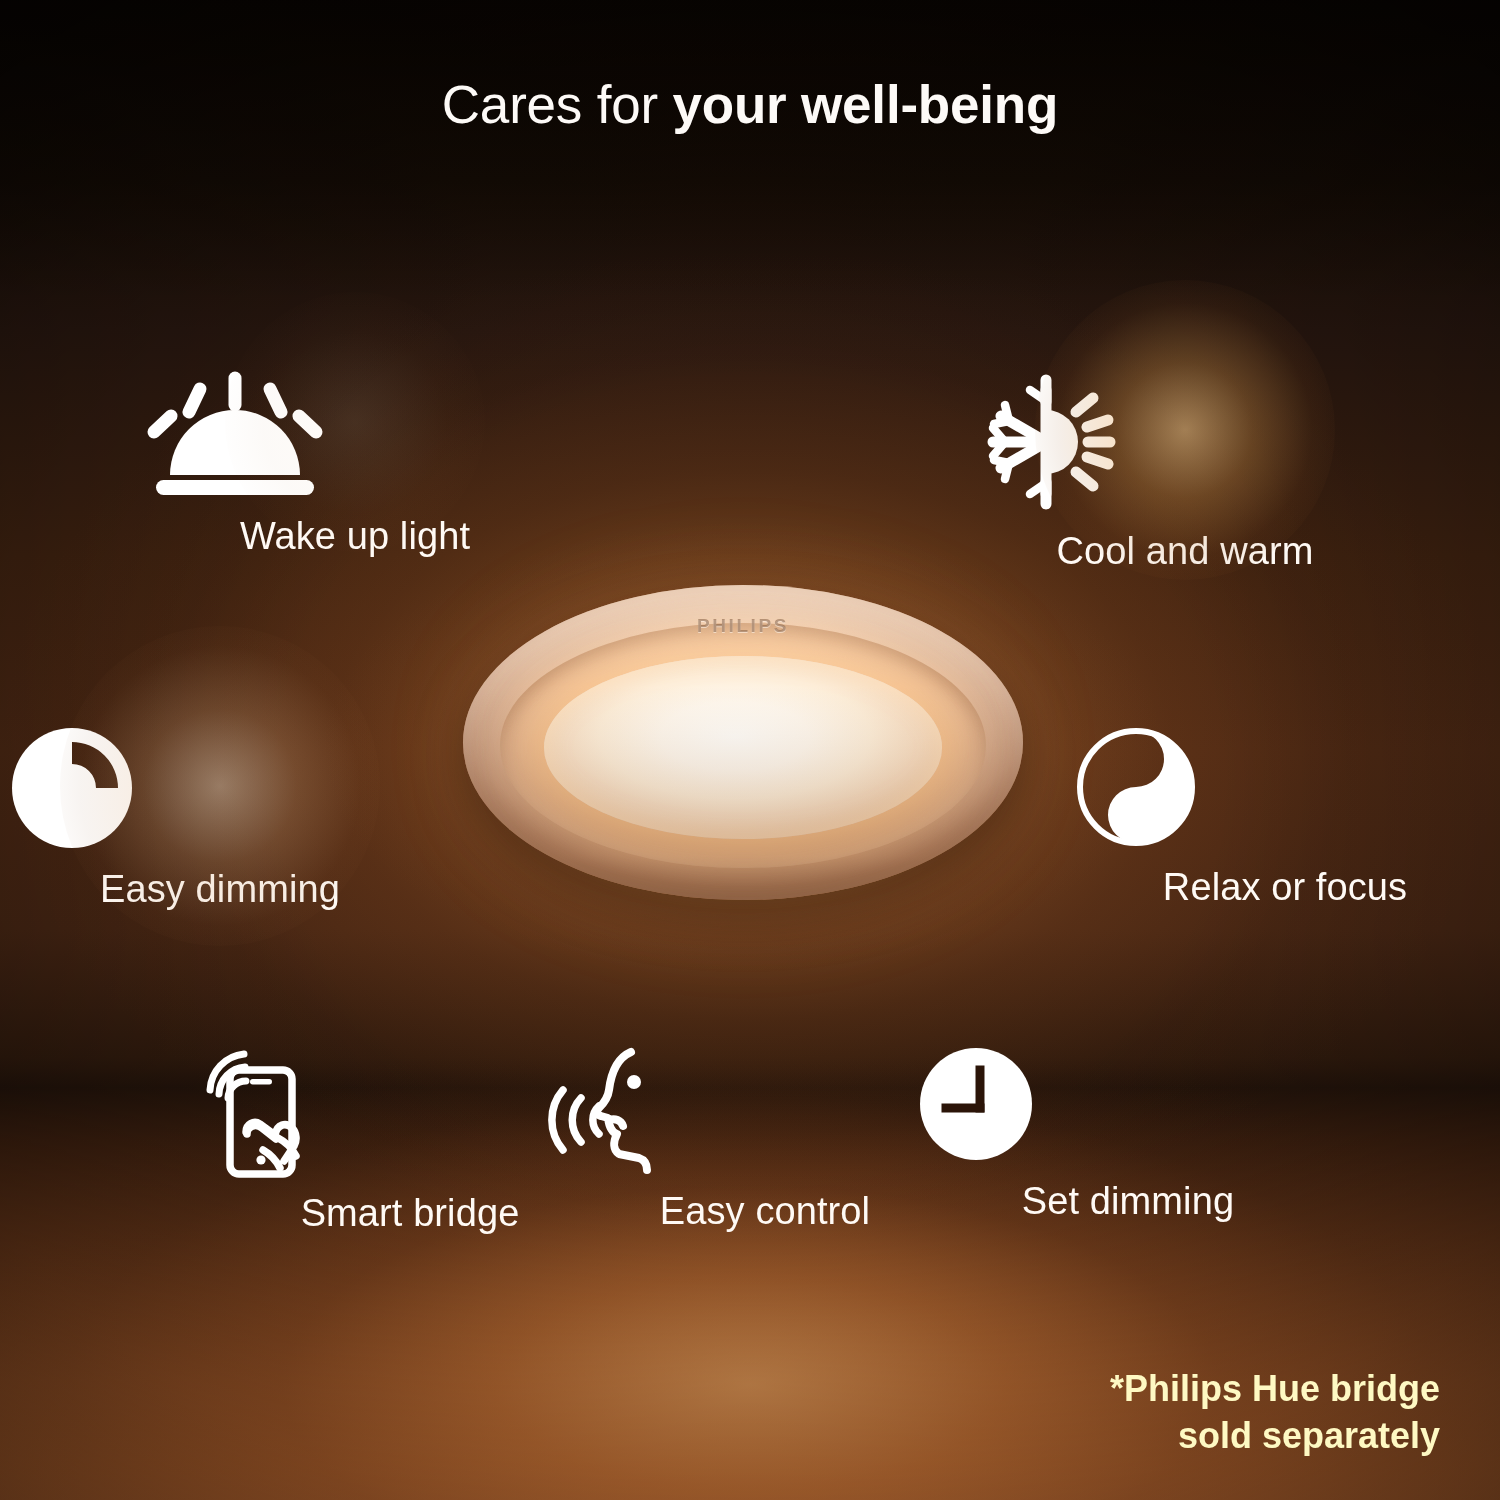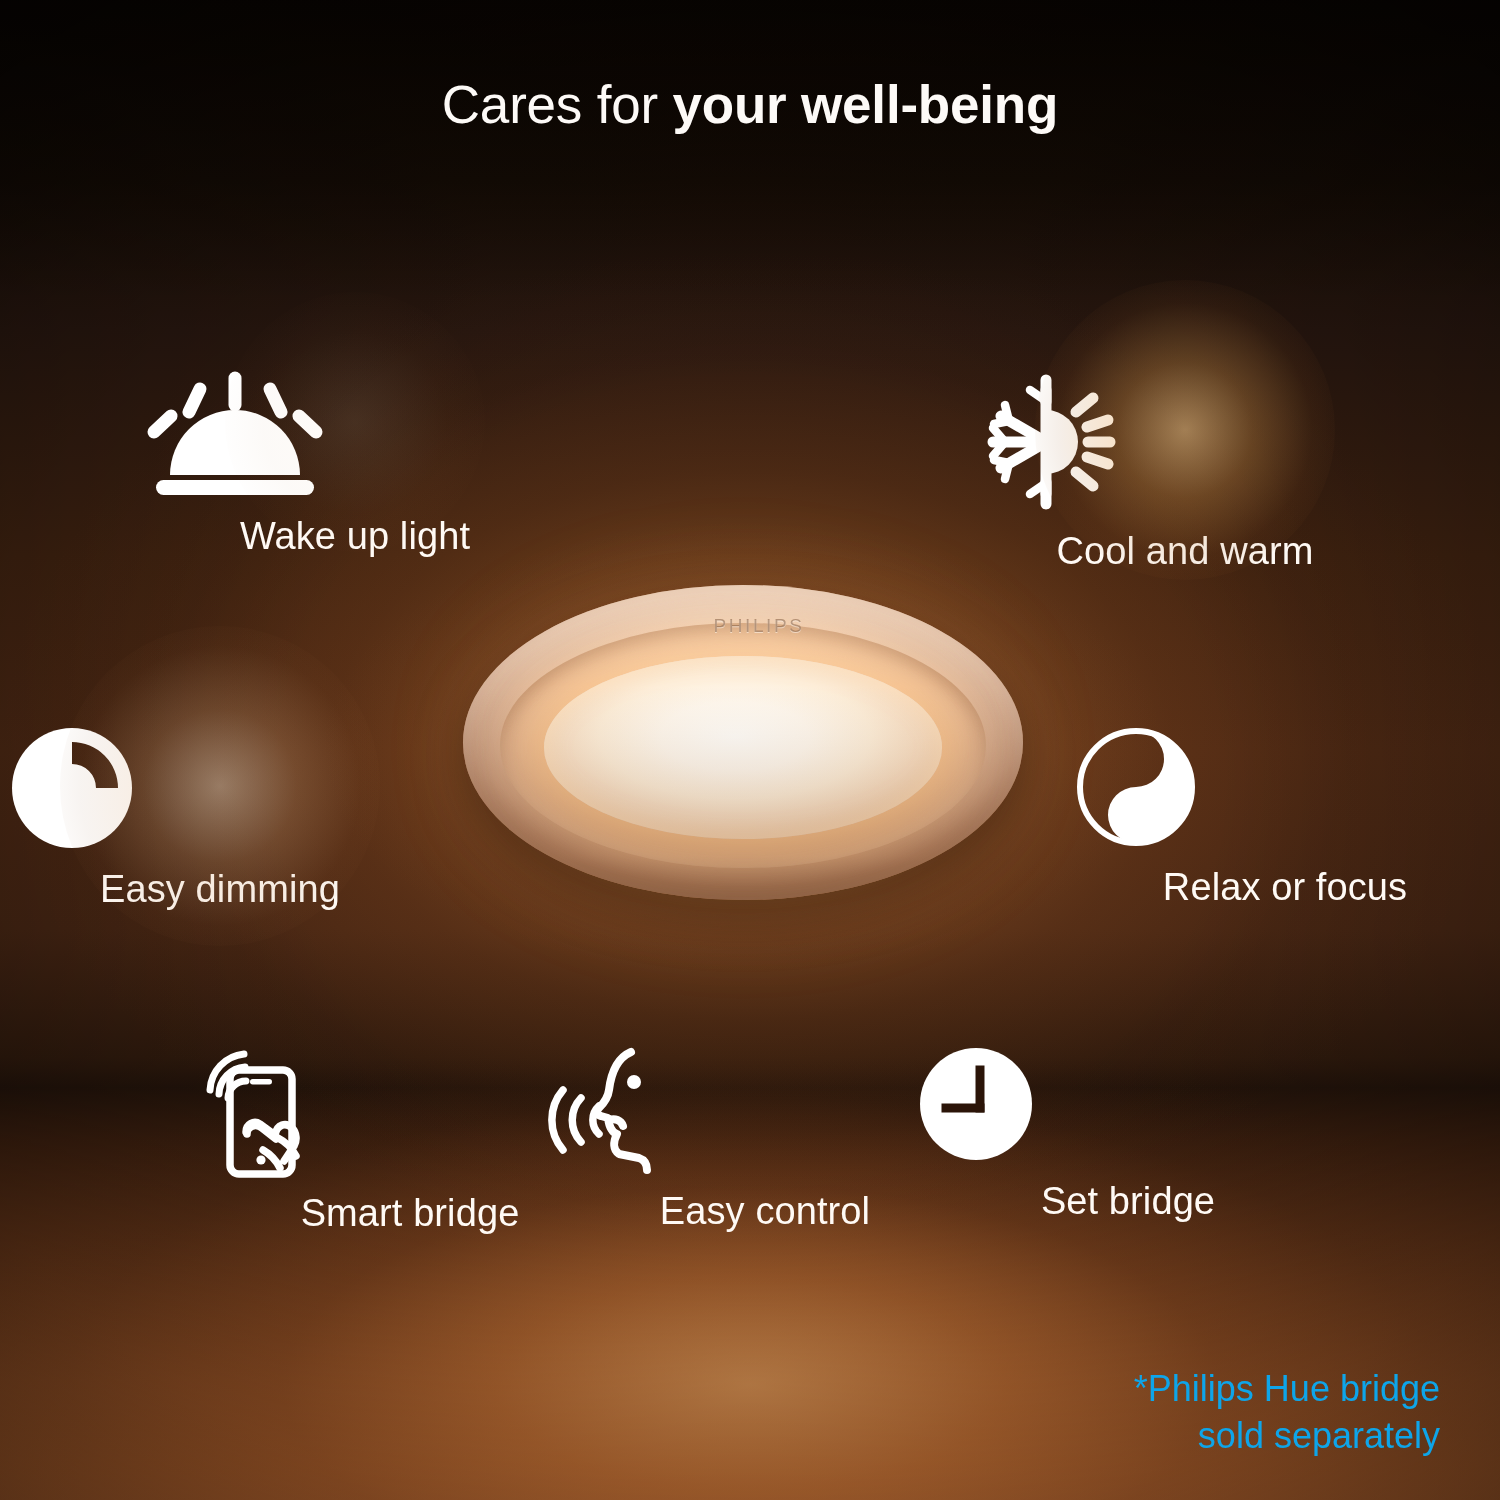--- a/index.html
+++ b/index.html
@@ -186,24 +186,24 @@
     border-radius:50%;
     background:radial-gradient(ellipse 62% 62% at 48% 44%,
       #fffdf9 0%, #fff8ee 30%, #fdeed9 55%, #f7dcc0 76%, #eec8a5 92%, #e0b189 100%);
     box-shadow:
       0 0 48px 18px rgba(255,198,132,0.55),
       0 0 110px 48px rgba(255,170,95,0.33),
       inset 0 0 26px rgba(255,226,190,0.9);
   }
   .lamp .philips{
     position:absolute;
-    left:16px;top:9.5%;width:100%;
+    left:0;top:9.5%;width:100%;
     text-align:center;
     font-size:19px;
-    font-weight:400;
+    font-weight:700;
     letter-spacing:2.6px;
     color:rgba(132,92,66,0.55);
     text-shadow:0 1px 0 rgba(255,246,236,0.55);
     z-index:3;
     pointer-events:none;
   }
   .lamp .lamp-glow{
     position:absolute;
     left:-40%;top:-34%;width:180%;height:172%;
     border-radius:50%;
@@ -212,23 +212,23 @@
     pointer-events:none;
     z-index:-1;
   }
 
   
   .footnote{
     position:absolute;
     right:60px;bottom:40px;
     text-align:right;
     font-size:36px;
-    font-weight:400;
+    font-weight:700;
     line-height:1.32;
-    color:#0ea5e9;
+    color:#fef9c3;
     z-index:9;
     white-space:pre-line;
   }
 
   svg{display:block;overflow:visible;}
 </style>
 </head>
 <body>
 
 <div id="stage">
@@ -405,20 +405,20 @@
   <div class="feature f-timer">
     <span class="icon">
       <svg width="116" height="116" viewBox="0 0 116 116" fill="none">
         <circle cx="58" cy="58" r="56" fill="#ffffff"></circle>
         <g stroke="#2b1408" stroke-width="9" stroke-linecap="square" fill="none">
           <line x1="62" y1="24" x2="62" y2="62"></line>
           <line x1="62" y1="62" x2="28" y2="62"></line>
         </g>
       </svg>
     </span>
-    <span class="lab">Set bridge</span>
+    <span class="lab">Set dimming</span>
   </div>
 
   <div class="footnote">*Philips Hue bridge
 sold separately</div>
 
   <div class="vignette"></div>
 </div>
 
 </body></html>

